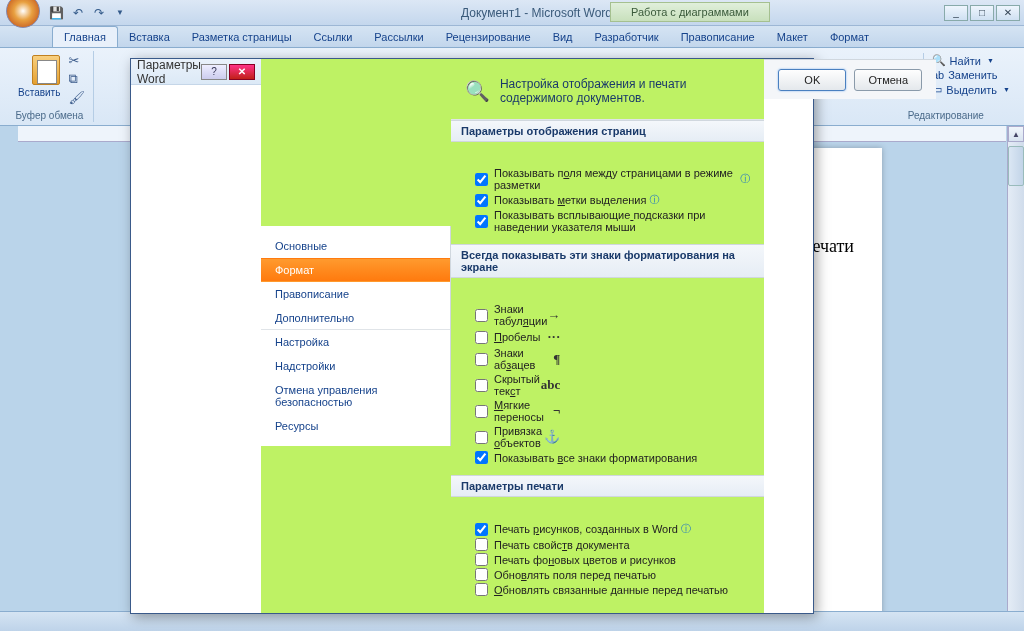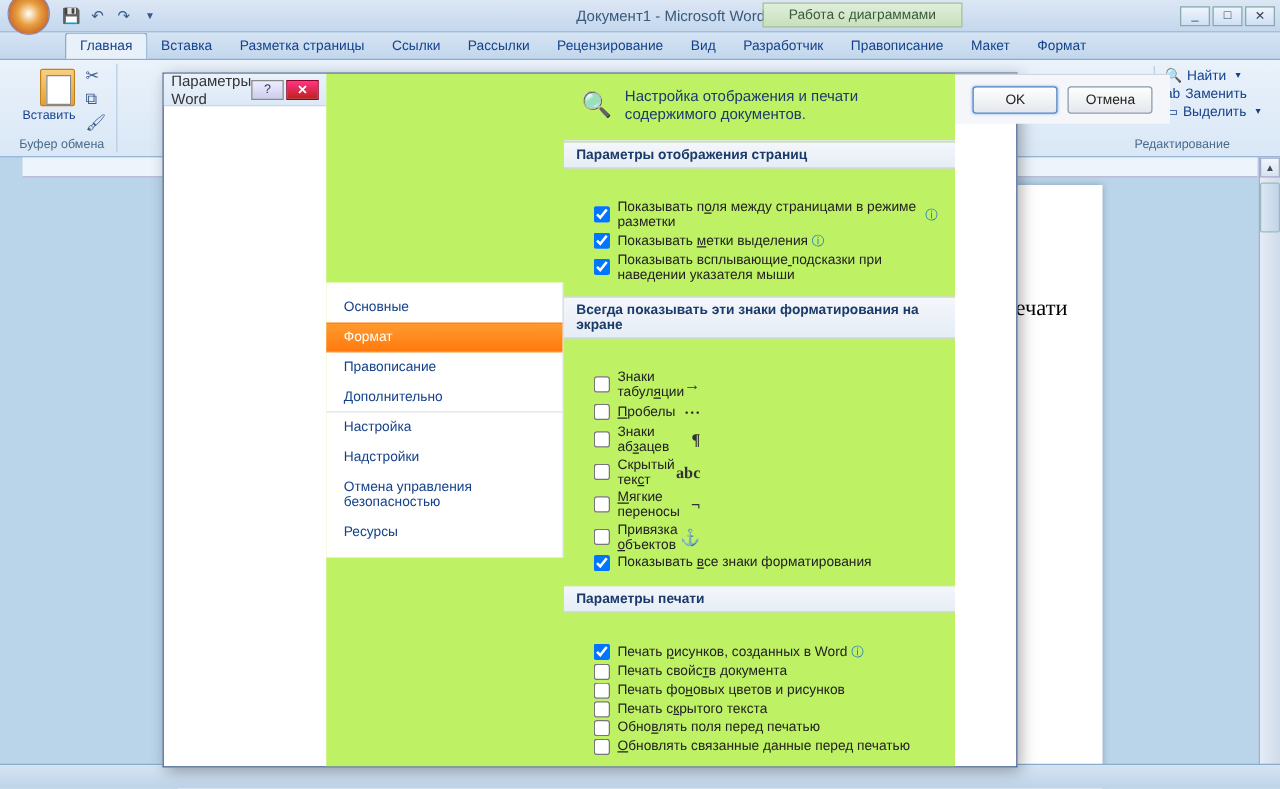--- a/index.html
+++ b/index.html
@@ -243,24 +243,20 @@
           <label class="opt-row">
             <input type="checkbox" style="">
             <span><span>Печать свойс<span class="u">т</span>в документа</span></span>
           </label>
           <label class="opt-row">
             <input type="checkbox" style="">
             <span><span>Печать фо<span class="u">н</span>овых цветов и рисунков</span></span>
           </label>
           <label class="opt-row">
             <input type="checkbox" style="">
-            <span><span>Печать с<span class="u">к</span>рытого текста</span></span>
-          </label>
-          <label class="opt-row">
-            <input type="checkbox" style="">
             <span><span>Обно<span class="u">в</span>лять поля перед печатью</span></span>
           </label>
           <label class="opt-row">
             <input type="checkbox" style="">
             <span><span><span class="u">О</span>бновлять связанные данные перед печатью</span></span>
           </label>
         </div>
     </div>
   </div>
   <div class="dlg-footer">

